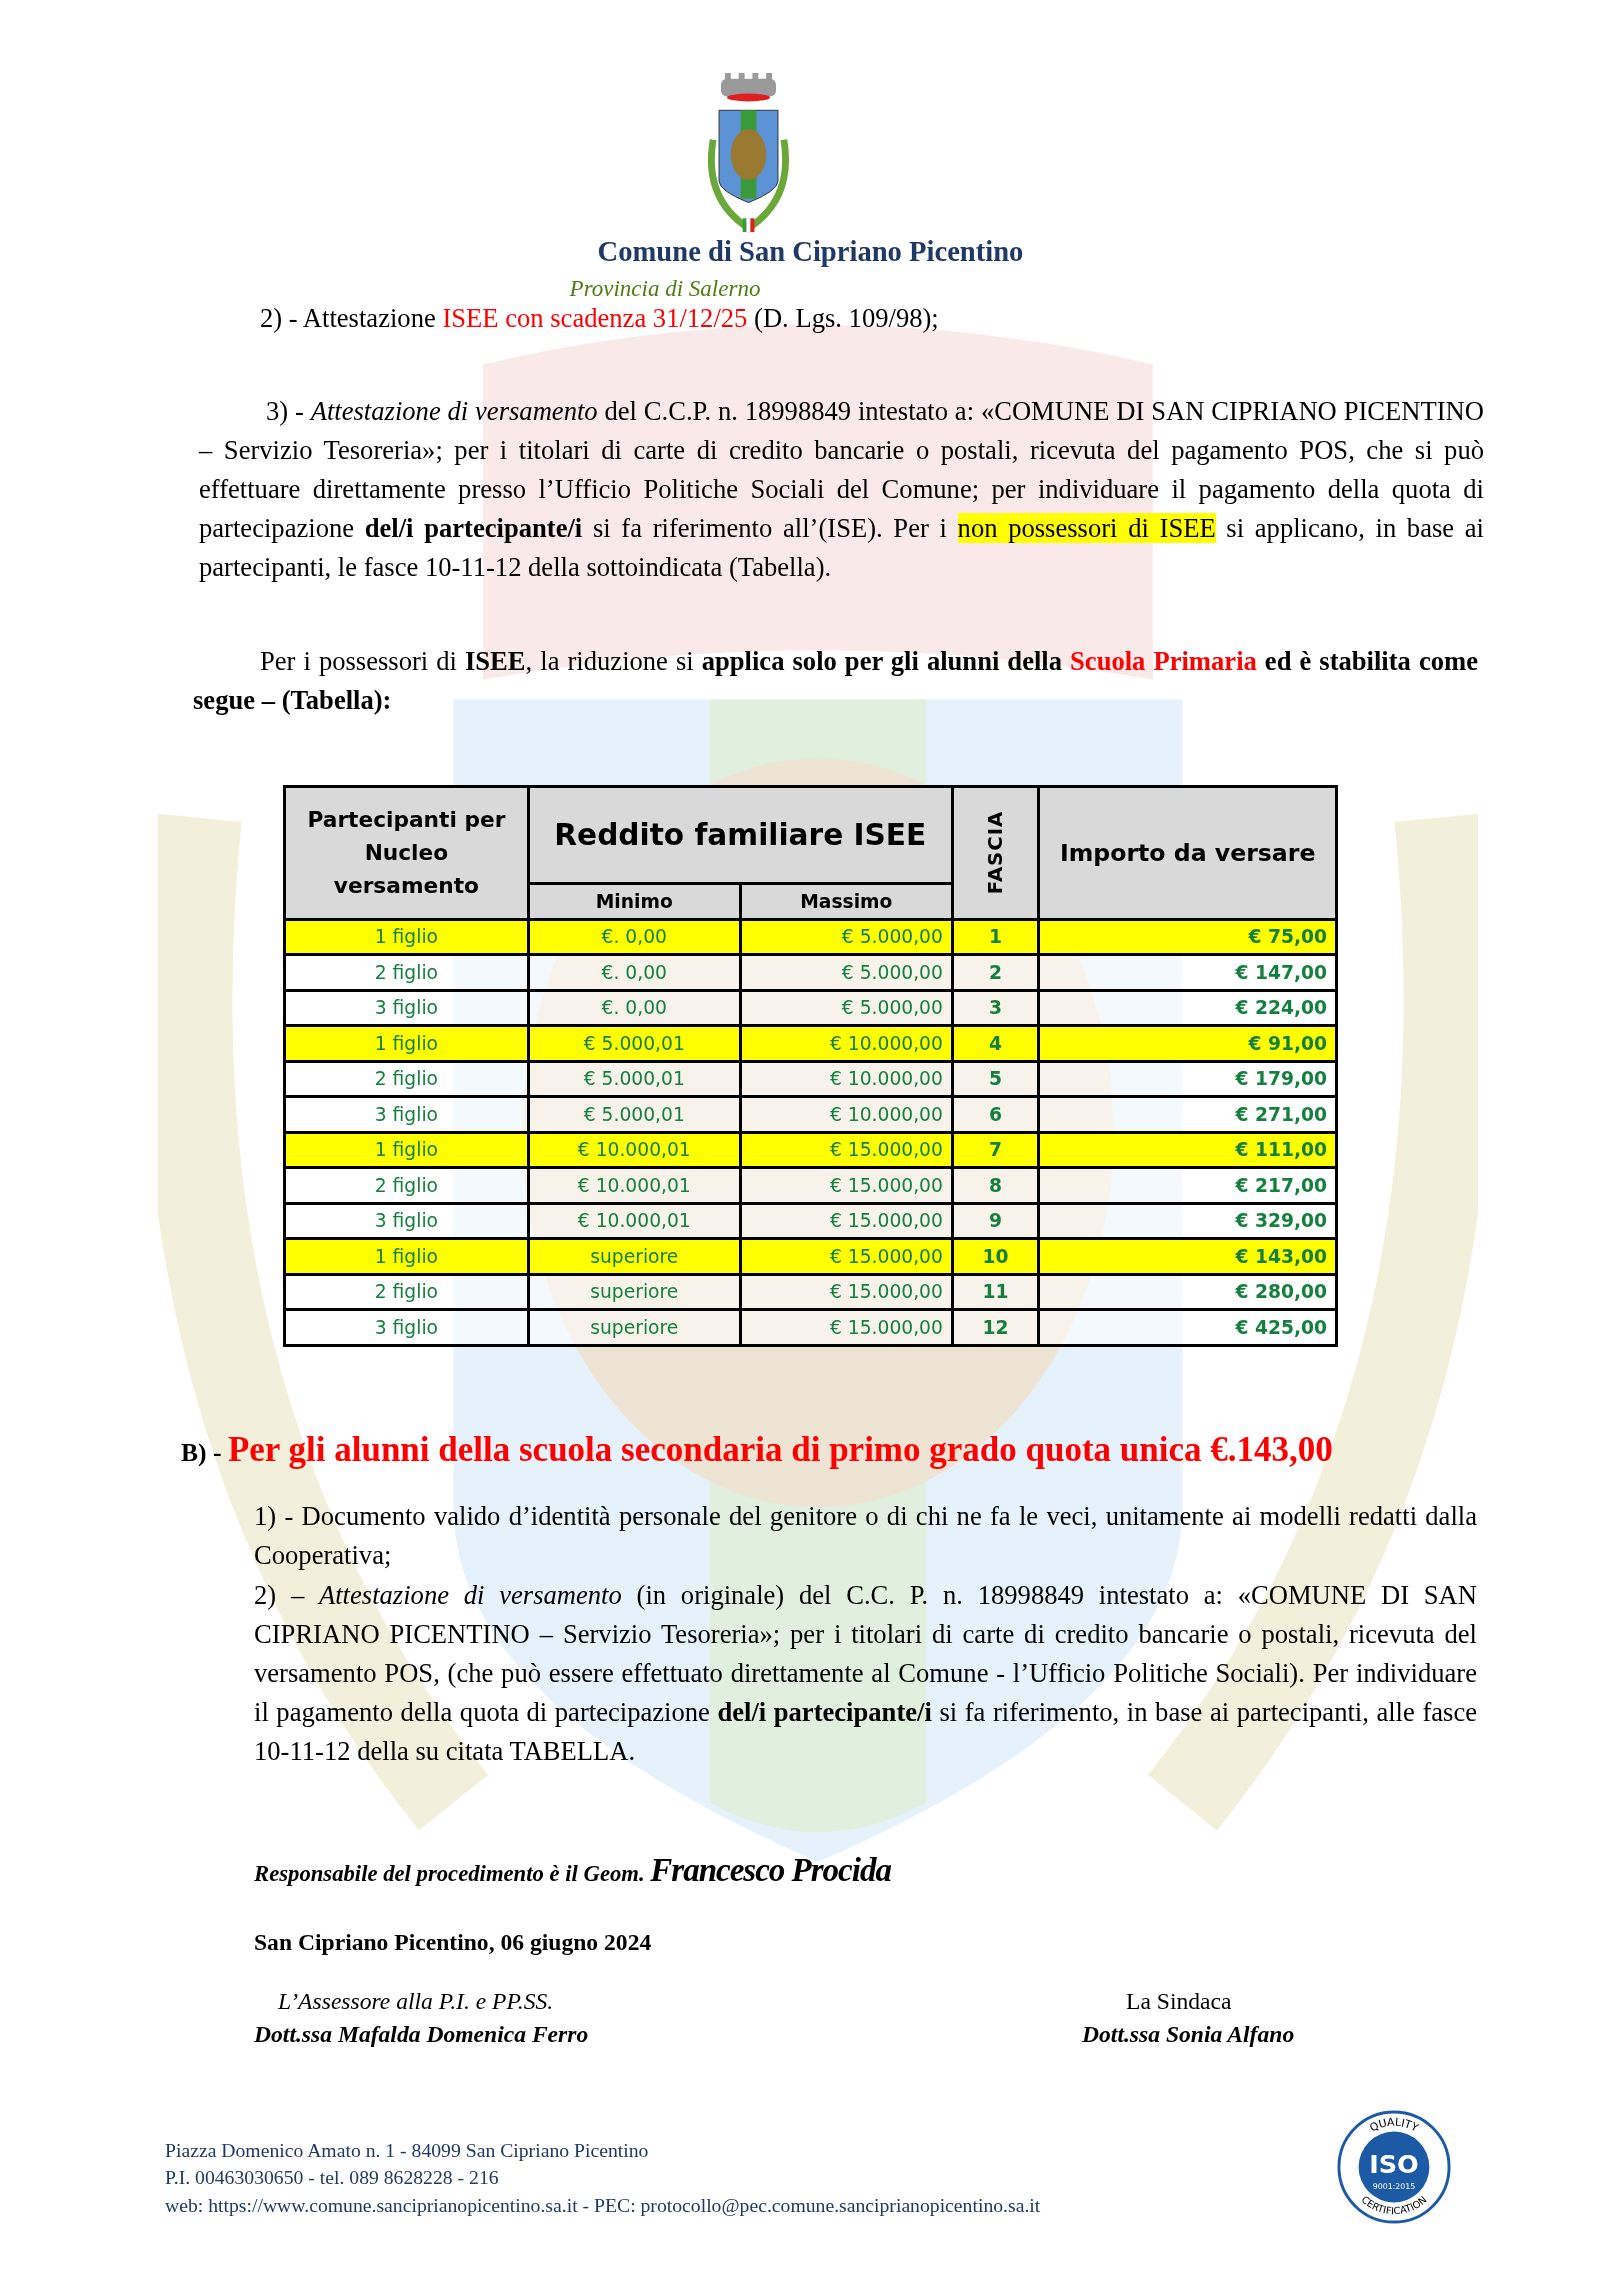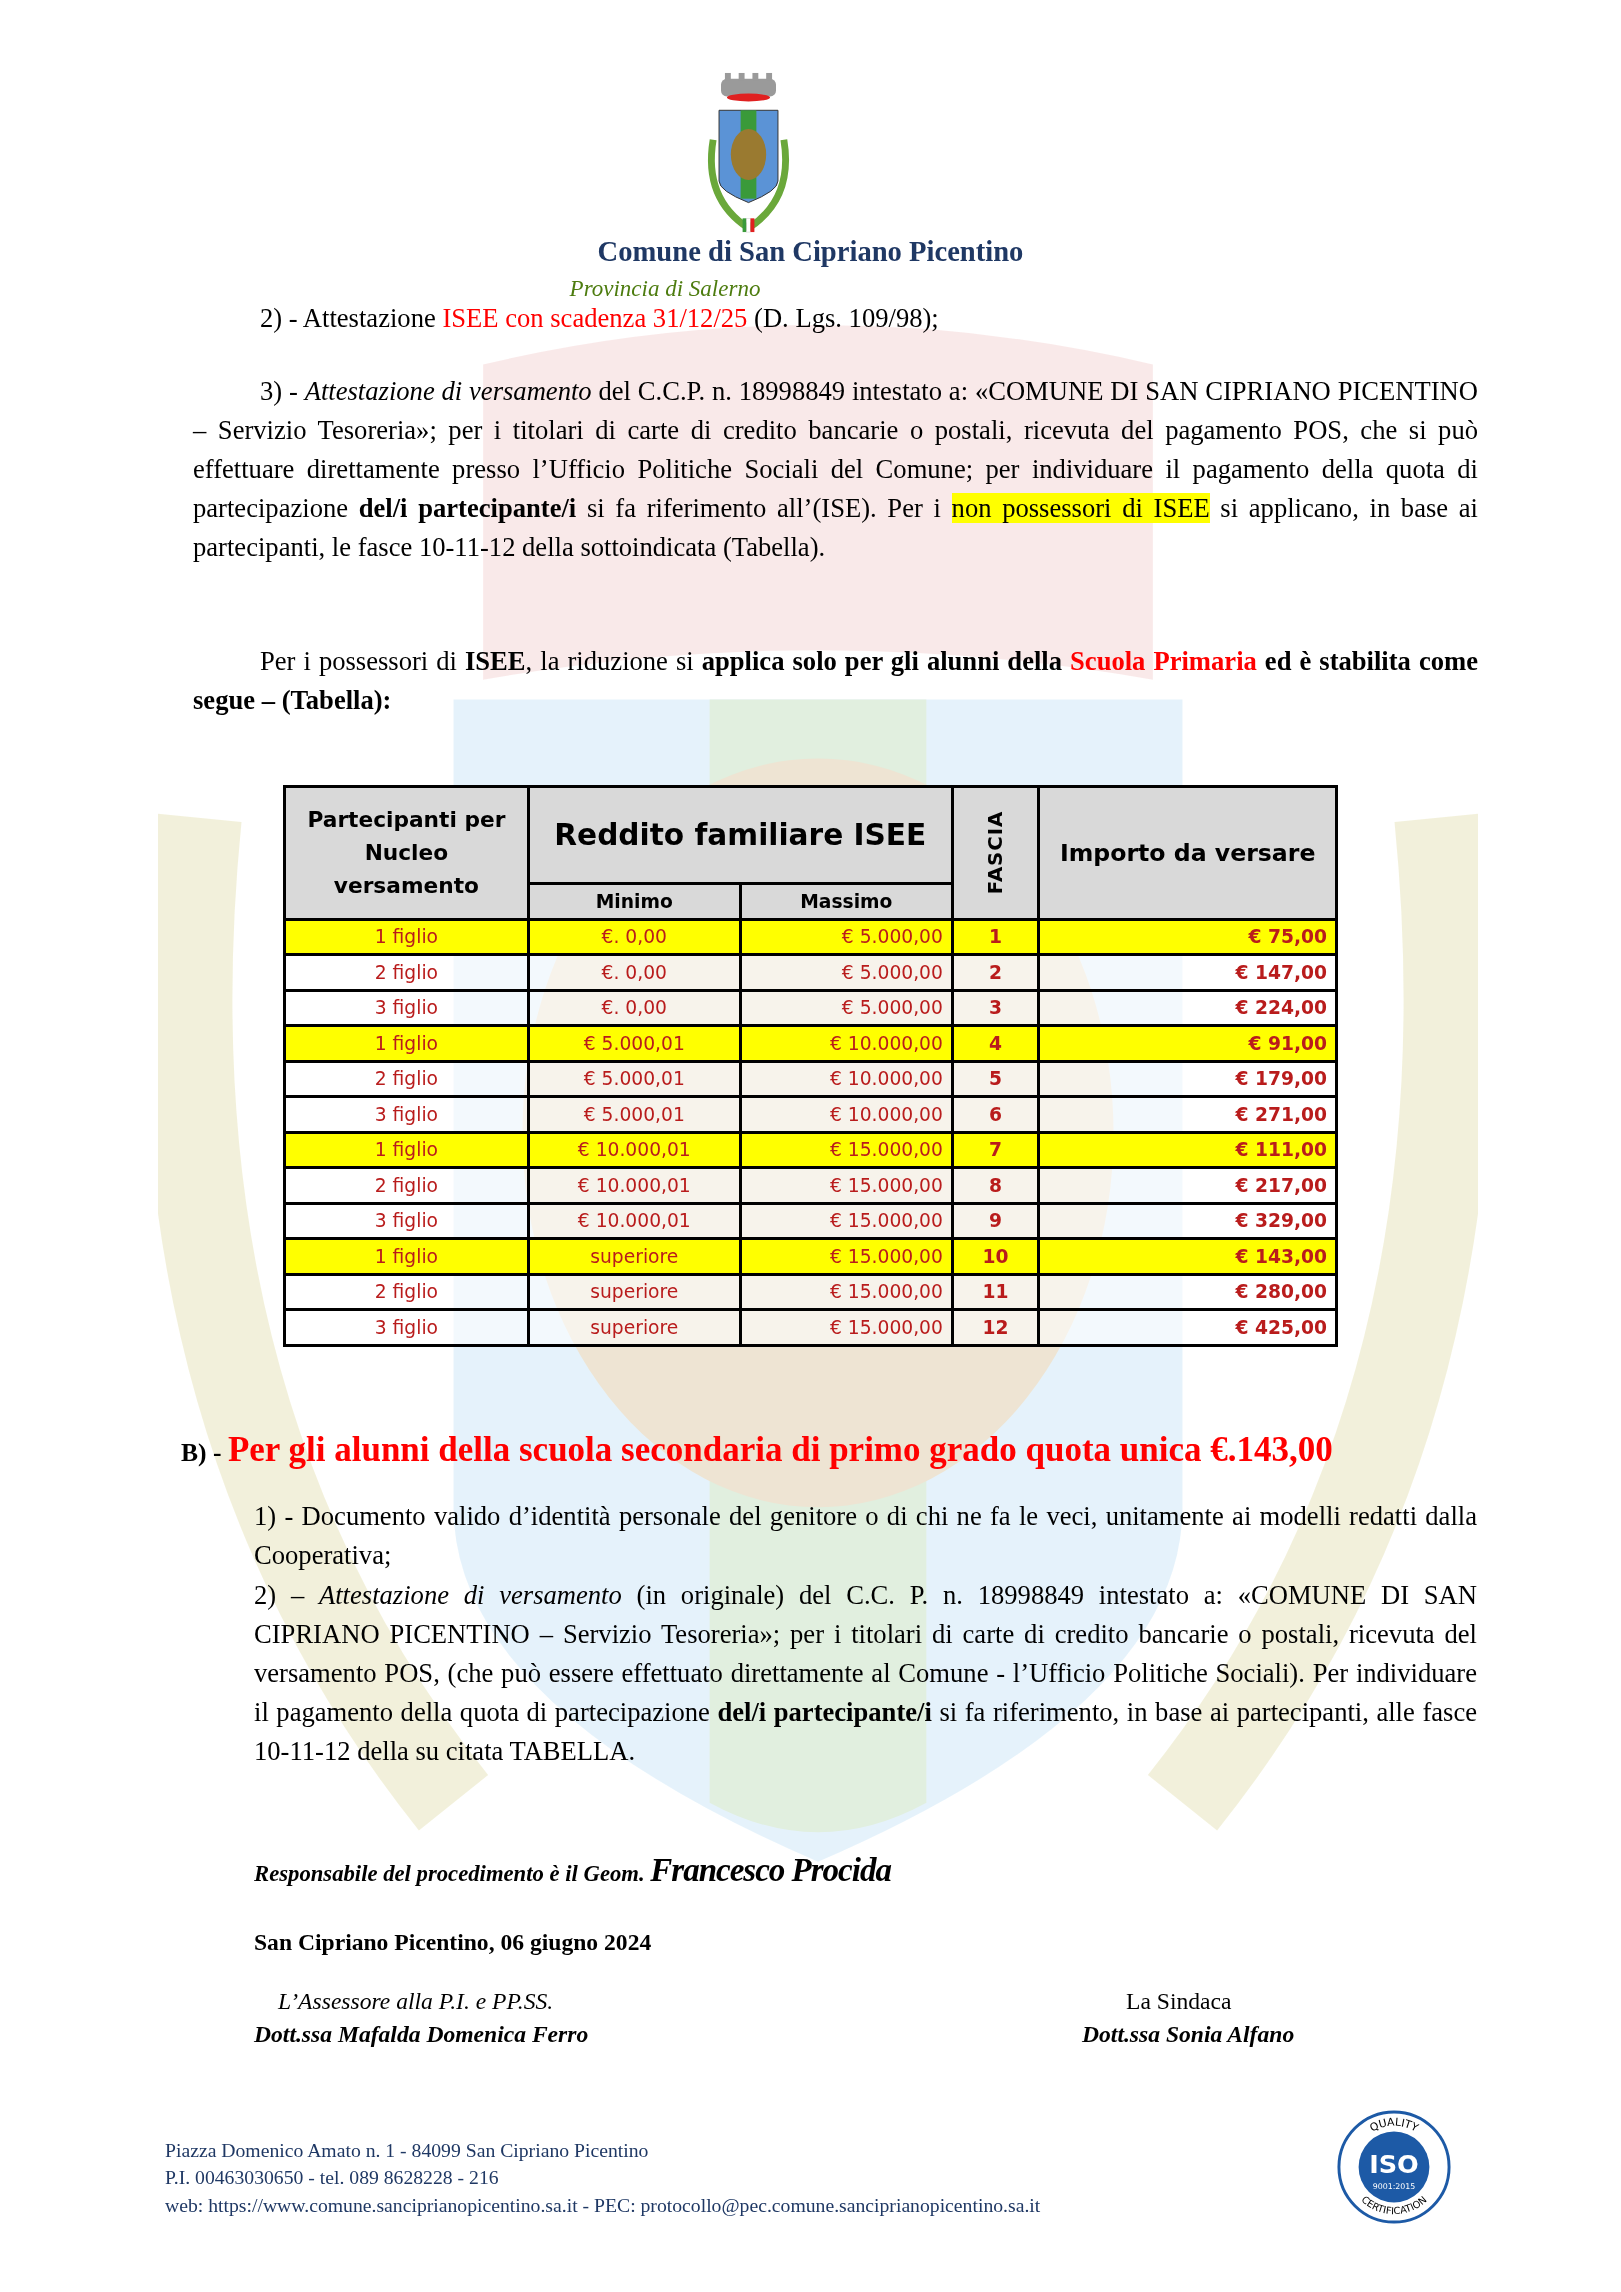--- a/index.html
+++ b/index.html
@@ -23,21 +23,21 @@
   table.fees { position: absolute; left: 283px; top: 785px; width: 1055px; border-collapse: collapse;
                font-family: "DejaVu Sans", "Liberation Sans", sans-serif; font-size: 18.7px; }
   table.fees td, table.fees th { border: 3px solid #000; padding: 0 7.9px; height: 32.5px; }
   table.fees th { background: #d9d9d9; font-weight: bold; }
   .th-part { width: 225px; font-size: 21.7px; line-height: 33px; }
   .th-reddito { font-size: 29.6px; height: 94px !important; }
   .th-sub { font-size: 18.7px; height: 32.5px !important; }
   .th-fascia { width: 49px; padding: 0 !important; }
   .th-fascia span { display: inline-block; transform: rotate(-90deg); font-size: 19.7px; letter-spacing: 1px; white-space: nowrap; }
   .th-importo { font-size: 23.6px; }
-  table.fees td { color: #b91c1c; }
+  table.fees td { color: #15803d; }
   td.c { text-align: center; }
   td.r { text-align: right; }
   td.f { text-align: center; font-weight: bold; }
   td.amt { text-align: right; font-weight: bold; }
   tr.yel td { background: #ffff00; }
   tr.wht td { background: rgba(255,255,255,0.55); }
 
   .bhead { position: absolute; left: 181px; top: 1430px; font-size: 35px; font-weight: bold; }
   .bhead .lbl { font-size: 25.6px; color: #000; }
   .sig { position: absolute; font-size: 23.6px; }
@@ -73,21 +73,21 @@
     <rect x="52" y="150" width="4" height="14" fill="#e02020"></rect>
 </svg>
 
 <div class="hdr-title">Comune di San Cipriano Picentino</div>
 <div class="hdr-sub">Provincia di Salerno</div>
 
 <div class="para txt indent" style="top:299px;">
   <span>2) - Attestazione </span><span class="red">ISEE con scadenza 31/12/25</span><span> (D. Lgs. 109/98);</span>
 </div>
 
-<div class="para txt indent" style="top:372px;">
+<div class="para txt indent" style="top:392px;margin-left:6px;">
   <span>3) - </span><span class="i">Attestazione di versamento</span><span> del C.C.P. n. 18998849 intestato a: «COMUNE DI SAN CIPRIANO PICENTINO – Servizio Tesoreria»; per i titolari di carte di credito bancarie o postali, ricevuta del pagamento POS, che si può effettuare direttamente presso l’Ufficio Politiche Sociali del Comune; per individuare il pagamento della quota di partecipazione </span><span class="b">del/i partecipante/i</span><span> si fa riferimento all’(ISE). Per i </span><span class="hl">non possessori di ISEE</span><span> si applicano, in base ai partecipanti, le fasce 10-11-12 della sottoindicata (Tabella).</span>
 </div>
 
 <div class="para txt indent" style="top:642px;">
   <span>Per i possessori di </span><span class="b">ISEE</span><span>, la riduzione si </span><span class="b">applica solo per gli alunni della </span><span class="b red">Scuola Primaria</span><span class="b"> ed è stabilita come segue – (Tabella):</span>
 </div>
 
 <table class="fees">
   <thead>
     <tr>

